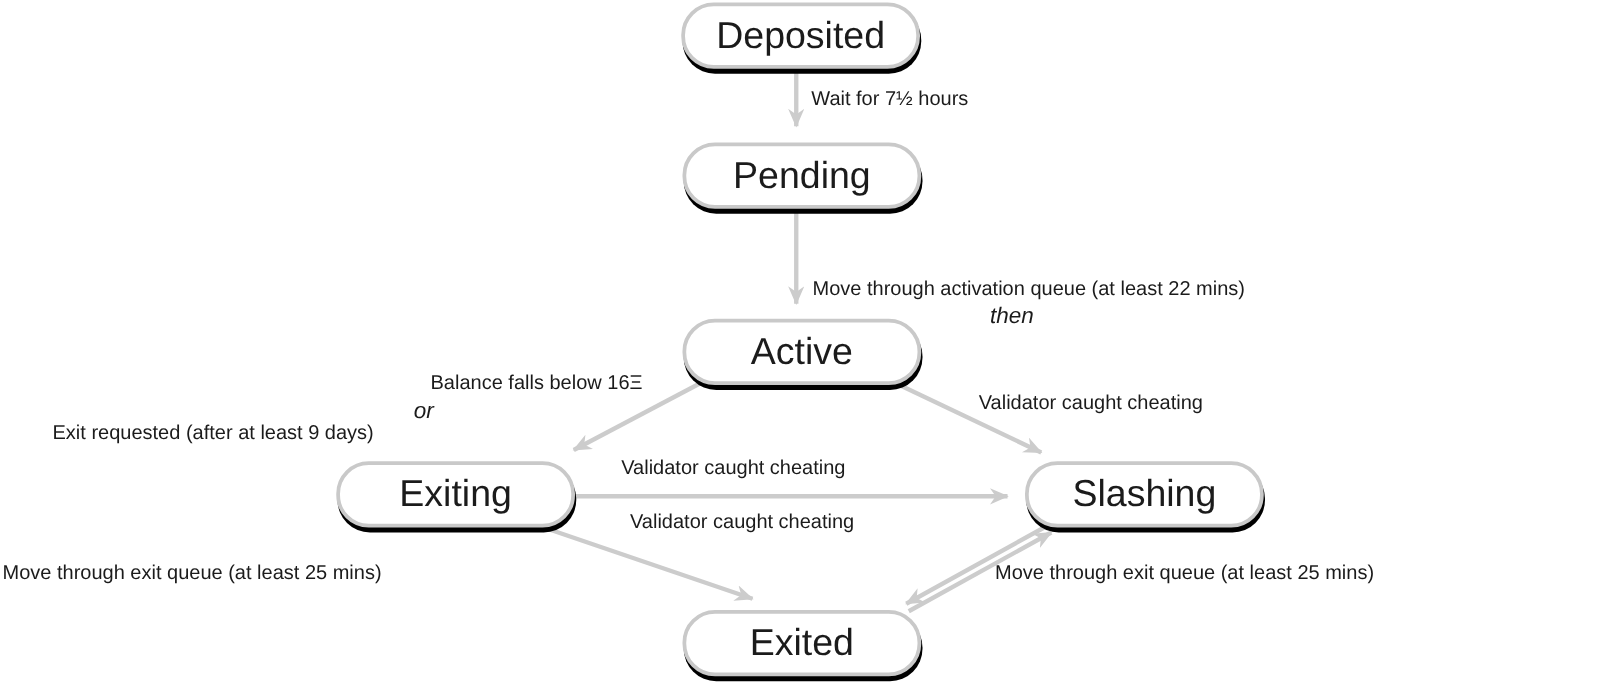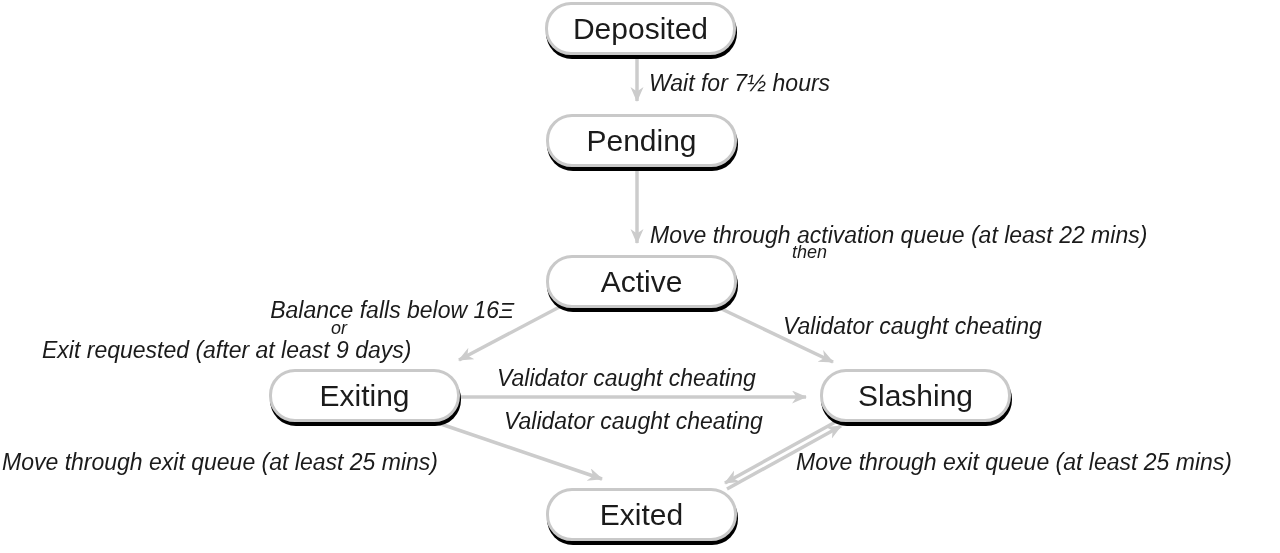--- a/index.html
+++ b/index.html
@@ -34,23 +34,22 @@
     white-space:nowrap;
   }
   .n-deposited{left:545px;top:2px;}
   .n-pending {left:546px;top:114px;}
   .n-active  {left:546px;top:255px;}
   .n-exiting {left:269px;top:369px;}
   .n-slashing{left:820px;top:369px;}
   .n-exited  {left:546px;top:488px;}
   .elabel{
     position:absolute;z-index:2;
-    font-size:23px;line-height:1.1;
+    font-size:16px;line-height:1.1;
     white-space:nowrap;
-    font-style:italic;
   }
   .elabel.small{font-size:18px;font-style:italic;}
   .l-wait       {left:649px;top:71px;}
   .l-32         {left:650px;top:179px;}
   .l-then       {left:792px;top:203px;margin-top:40px;}
   .l-queue      {left:650px;top:223px;}
   .l-balance    {right:766px;top:298px;}
   .l-or         {left:331px;top:319px;}
   .l-exitreq    {left:42px;top:338px;}
   .l-cheat1     {left:783px;top:314px;}

